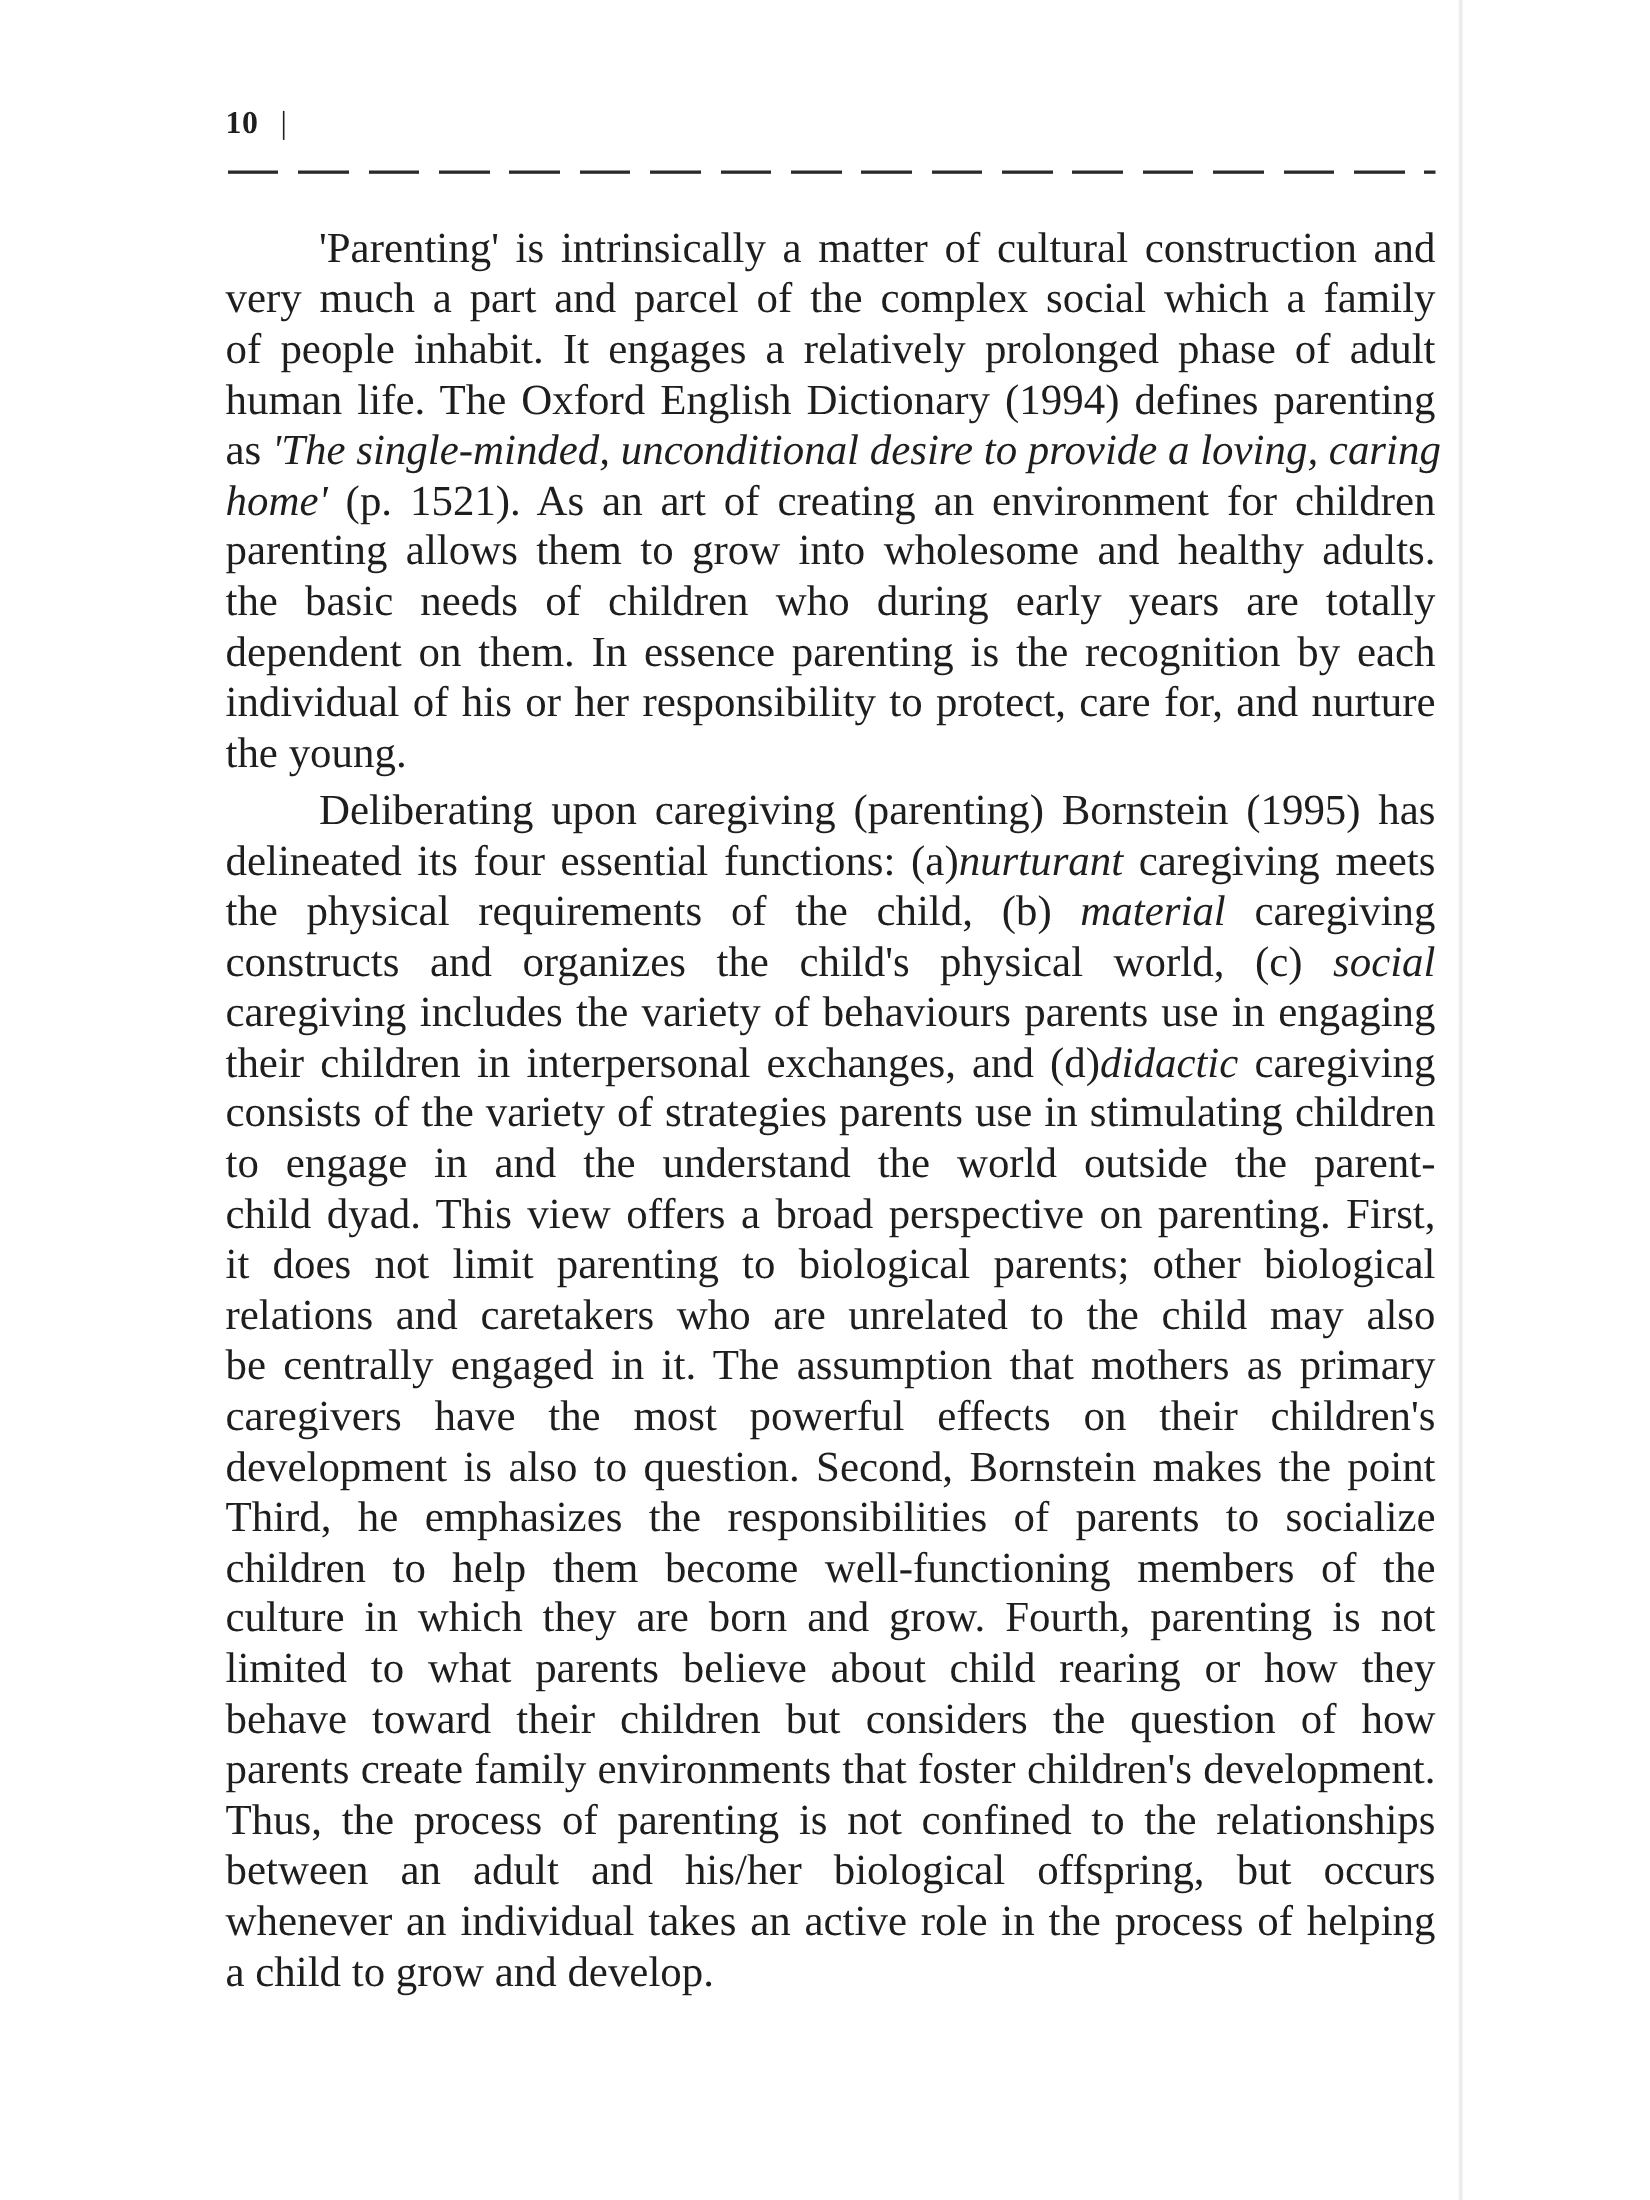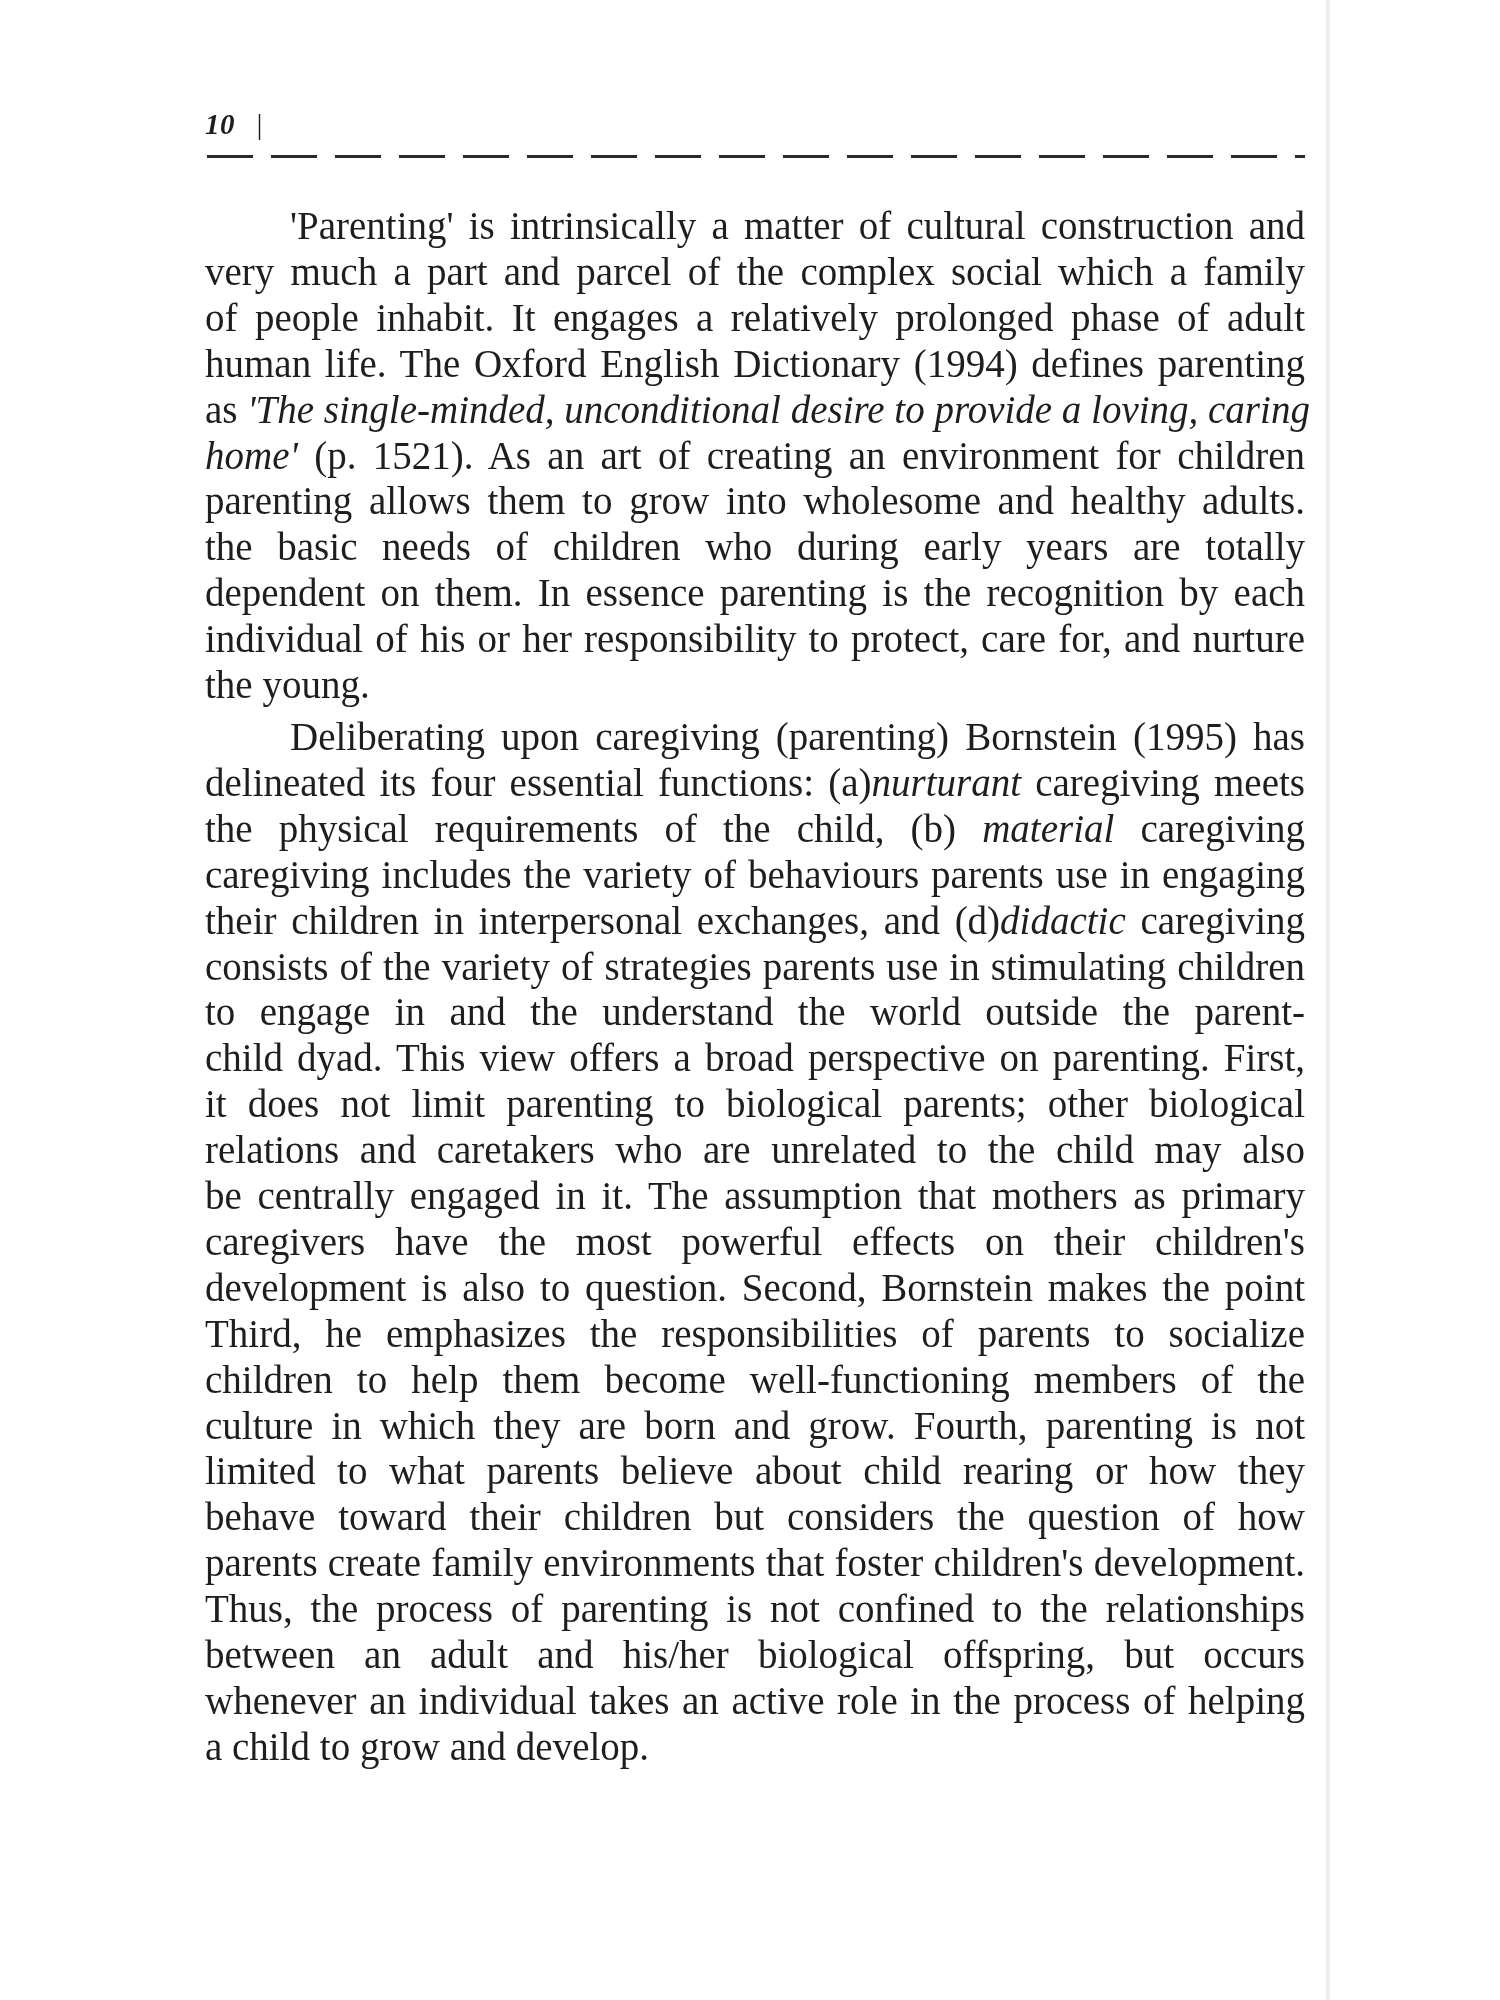--- a/index.html
+++ b/index.html
@@ -9,23 +9,23 @@
     position: relative;
     overflow: hidden;
     font-family: "Liberation Serif", "DejaVu Serif", serif;
     color: #1e1e1e;
   }
   .page-edge {
     position: absolute; left: 1326px; top: 0; width: 4px; height: 2000px;
     background: linear-gradient(to right, #f2f2f2, #e9e9e9, #f6f6f6);
   }
   .header {
-    position: absolute; left: 205px; top: 108px; width: 1100px; height: 40px;
-    display: flex; align-items: flex-start;
-    font-size: 29px; font-weight: bold; letter-spacing: 0.5px; font-style: italic;
+    position: absolute; left: 205px; top: 92px; width: 1100px; height: 40px;
+    display: flex; align-items: center;
+    font-size: 29px; font-weight: bold; letter-spacing: 0.5px;
   }
   .page-num { font-weight: bold; }
   .sep { font-weight: normal; margin: 0 22px 0 20px; }
   .running-title { font-variant: small-caps; font-weight: bold; }
   .rule {
     position: absolute; left: 207px; top: 155px; width: 1098px; height: 3px;
     background: repeating-linear-gradient(to right, #2a2a2a 0 46px, transparent 46px 64px);
   }
   .body-text {
     position: absolute; left: 205px; top: 203px; width: 1100px;
@@ -61,20 +61,21 @@
     <span class="line"><span>the basic needs of children who during early years are totally</span></span>
     <span class="line"><span>dependent on them. In essence parenting is the recognition by each</span></span>
     <span class="line"><span>individual of his or her responsibility to protect, care for, and nurture</span></span>
     <span class="line last"><span>the  young.</span></span>
   </div>
 
   <div class="para-block" style="margin-top:6px">
     <span class="line first"><span>Deliberating upon caregiving (parenting) Bornstein (1995) has</span></span>
     <span class="line"><span>delineated its four essential functions: (a)</span><em>nurturant</em><span> caregiving meets</span></span>
     <span class="line"><span>the physical requirements of the child, (b) </span><em>material</em><span> caregiving</span></span>
+    <span class="line"><span>constructs and organizes the child's physical world, (c) </span><em>social</em></span>
     <span class="line"><span>caregiving includes the variety of behaviours parents use in engaging</span></span>
     <span class="line"><span>their children in interpersonal exchanges, and (d)</span><em>didactic</em><span> caregiving</span></span>
     <span class="line"><span>consists of the variety of strategies parents use in stimulating children</span></span>
     <span class="line"><span>to engage in  and the understand the world outside the parent-</span></span>
     <span class="line"><span>child dyad. This view offers a broad perspective on parenting. First,</span></span>
     <span class="line"><span>it does not limit parenting to biological parents; other biological</span></span>
     <span class="line"><span>relations and caretakers  who are unrelated to the child may also</span></span>
     <span class="line"><span>be centrally engaged in it. The assumption that mothers as primary</span></span>
     <span class="line"><span>caregivers have the most powerful effects on their children's</span></span>
     <span class="line"><span>development is also to question. Second, Bornstein makes the point</span></span>

